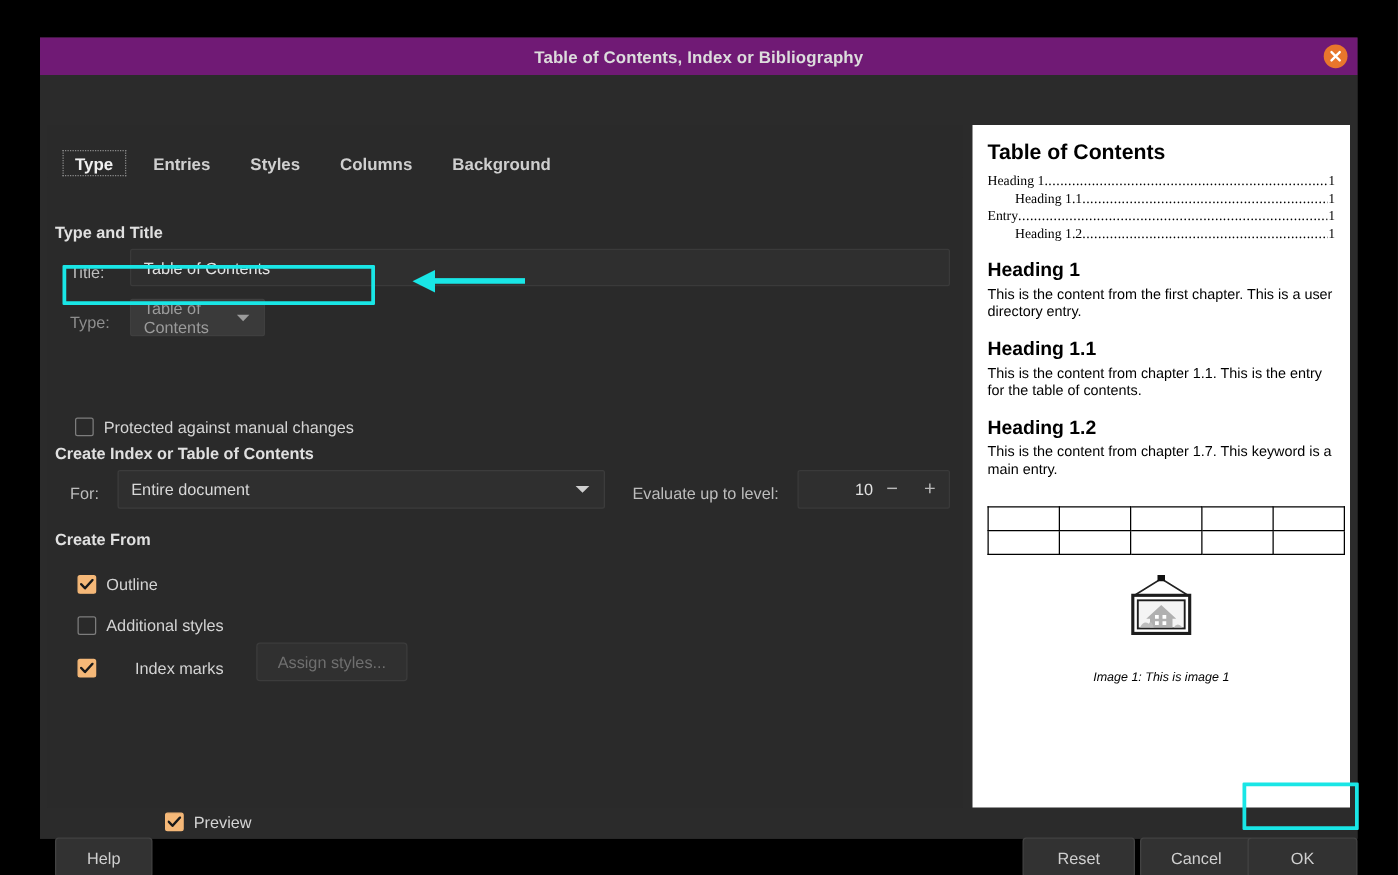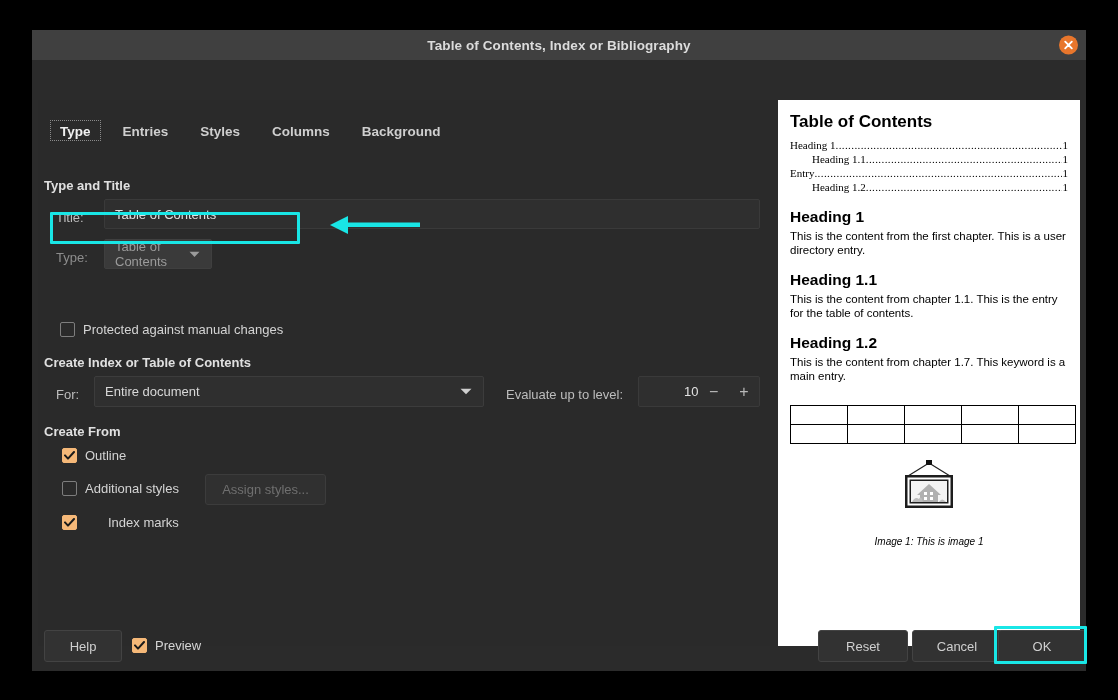--- a/index.html
+++ b/index.html
@@ -25,21 +25,21 @@
     top: 30px;
     width: 1054px;
     height: 641px;
     background: #2b2b2b;
     display: flex;
     flex-direction: column;
   }
   .titlebar {
     position: relative;
     height: 30px;
-    background: #404040;
+    background: #701a75;
     display: flex;
     align-items: center;
     justify-content: center;
     flex: none;
   }
   .titlebar-text {
     font-size: 13.5px;
     font-weight: bold;
     color: #dcdcdc;
     letter-spacing: .1px;
@@ -190,20 +190,21 @@
     user-select: none;
   }
 
   
   .checkrow {
     position: absolute;
     display: flex;
     align-items: center;
     gap: 8px;
     cursor: pointer;
+    margin-top: 12px;
   }
   .cbox {
     width: 15px;
     height: 15px;
     border-radius: 2px;
     box-sizing: border-box;
     display: flex;
     align-items: center;
     justify-content: center;
     flex: none;
@@ -225,20 +226,21 @@
     border: 1px solid #434343;
     border-radius: 3px;
     color: #cfcfcf;
     font-size: 13px;
     font-family: "Liberation Sans", sans-serif;
     display: flex;
     align-items: center;
     justify-content: center;
     box-sizing: border-box;
     cursor: pointer;
+    margin-top: 40px;
   }
   .btn.disabled { color: #6f6f6f; background: #303030; border-color: #3c3c3c; cursor: default; }
 
   
   .preview-panel {
     position: absolute;
     left: 746px;
     top: 40px;
     width: 302px;
     height: 546px;

